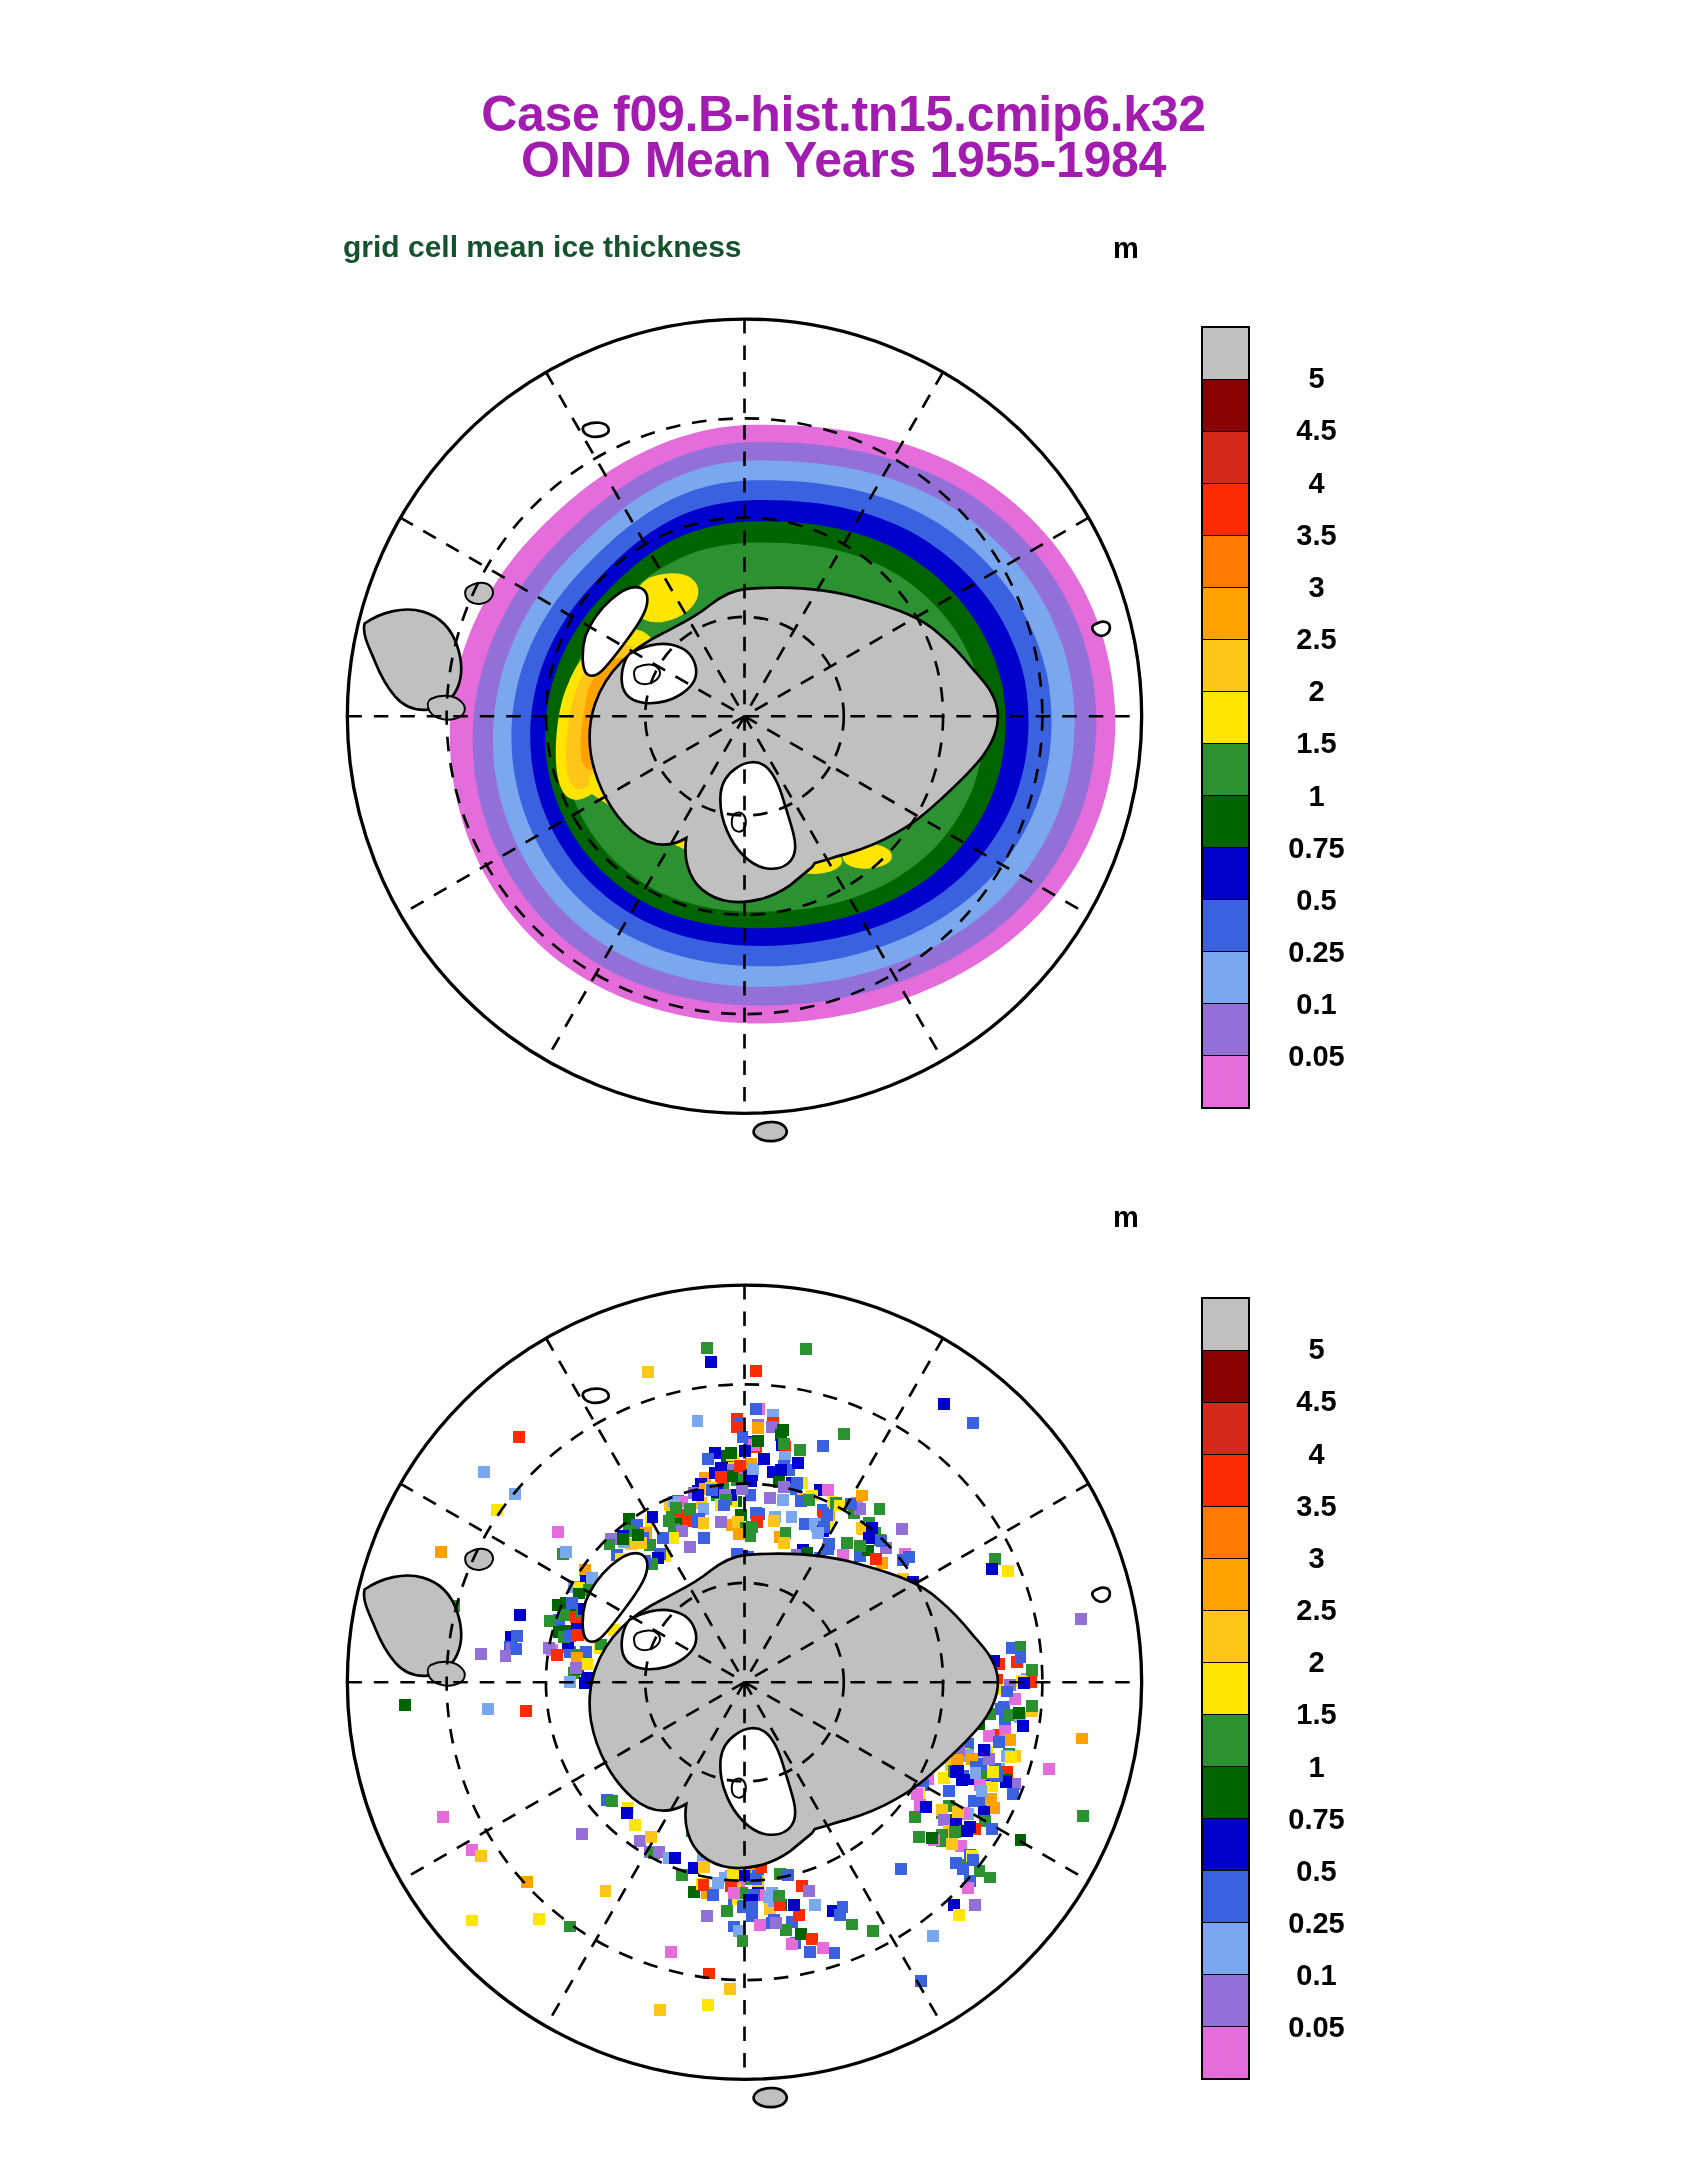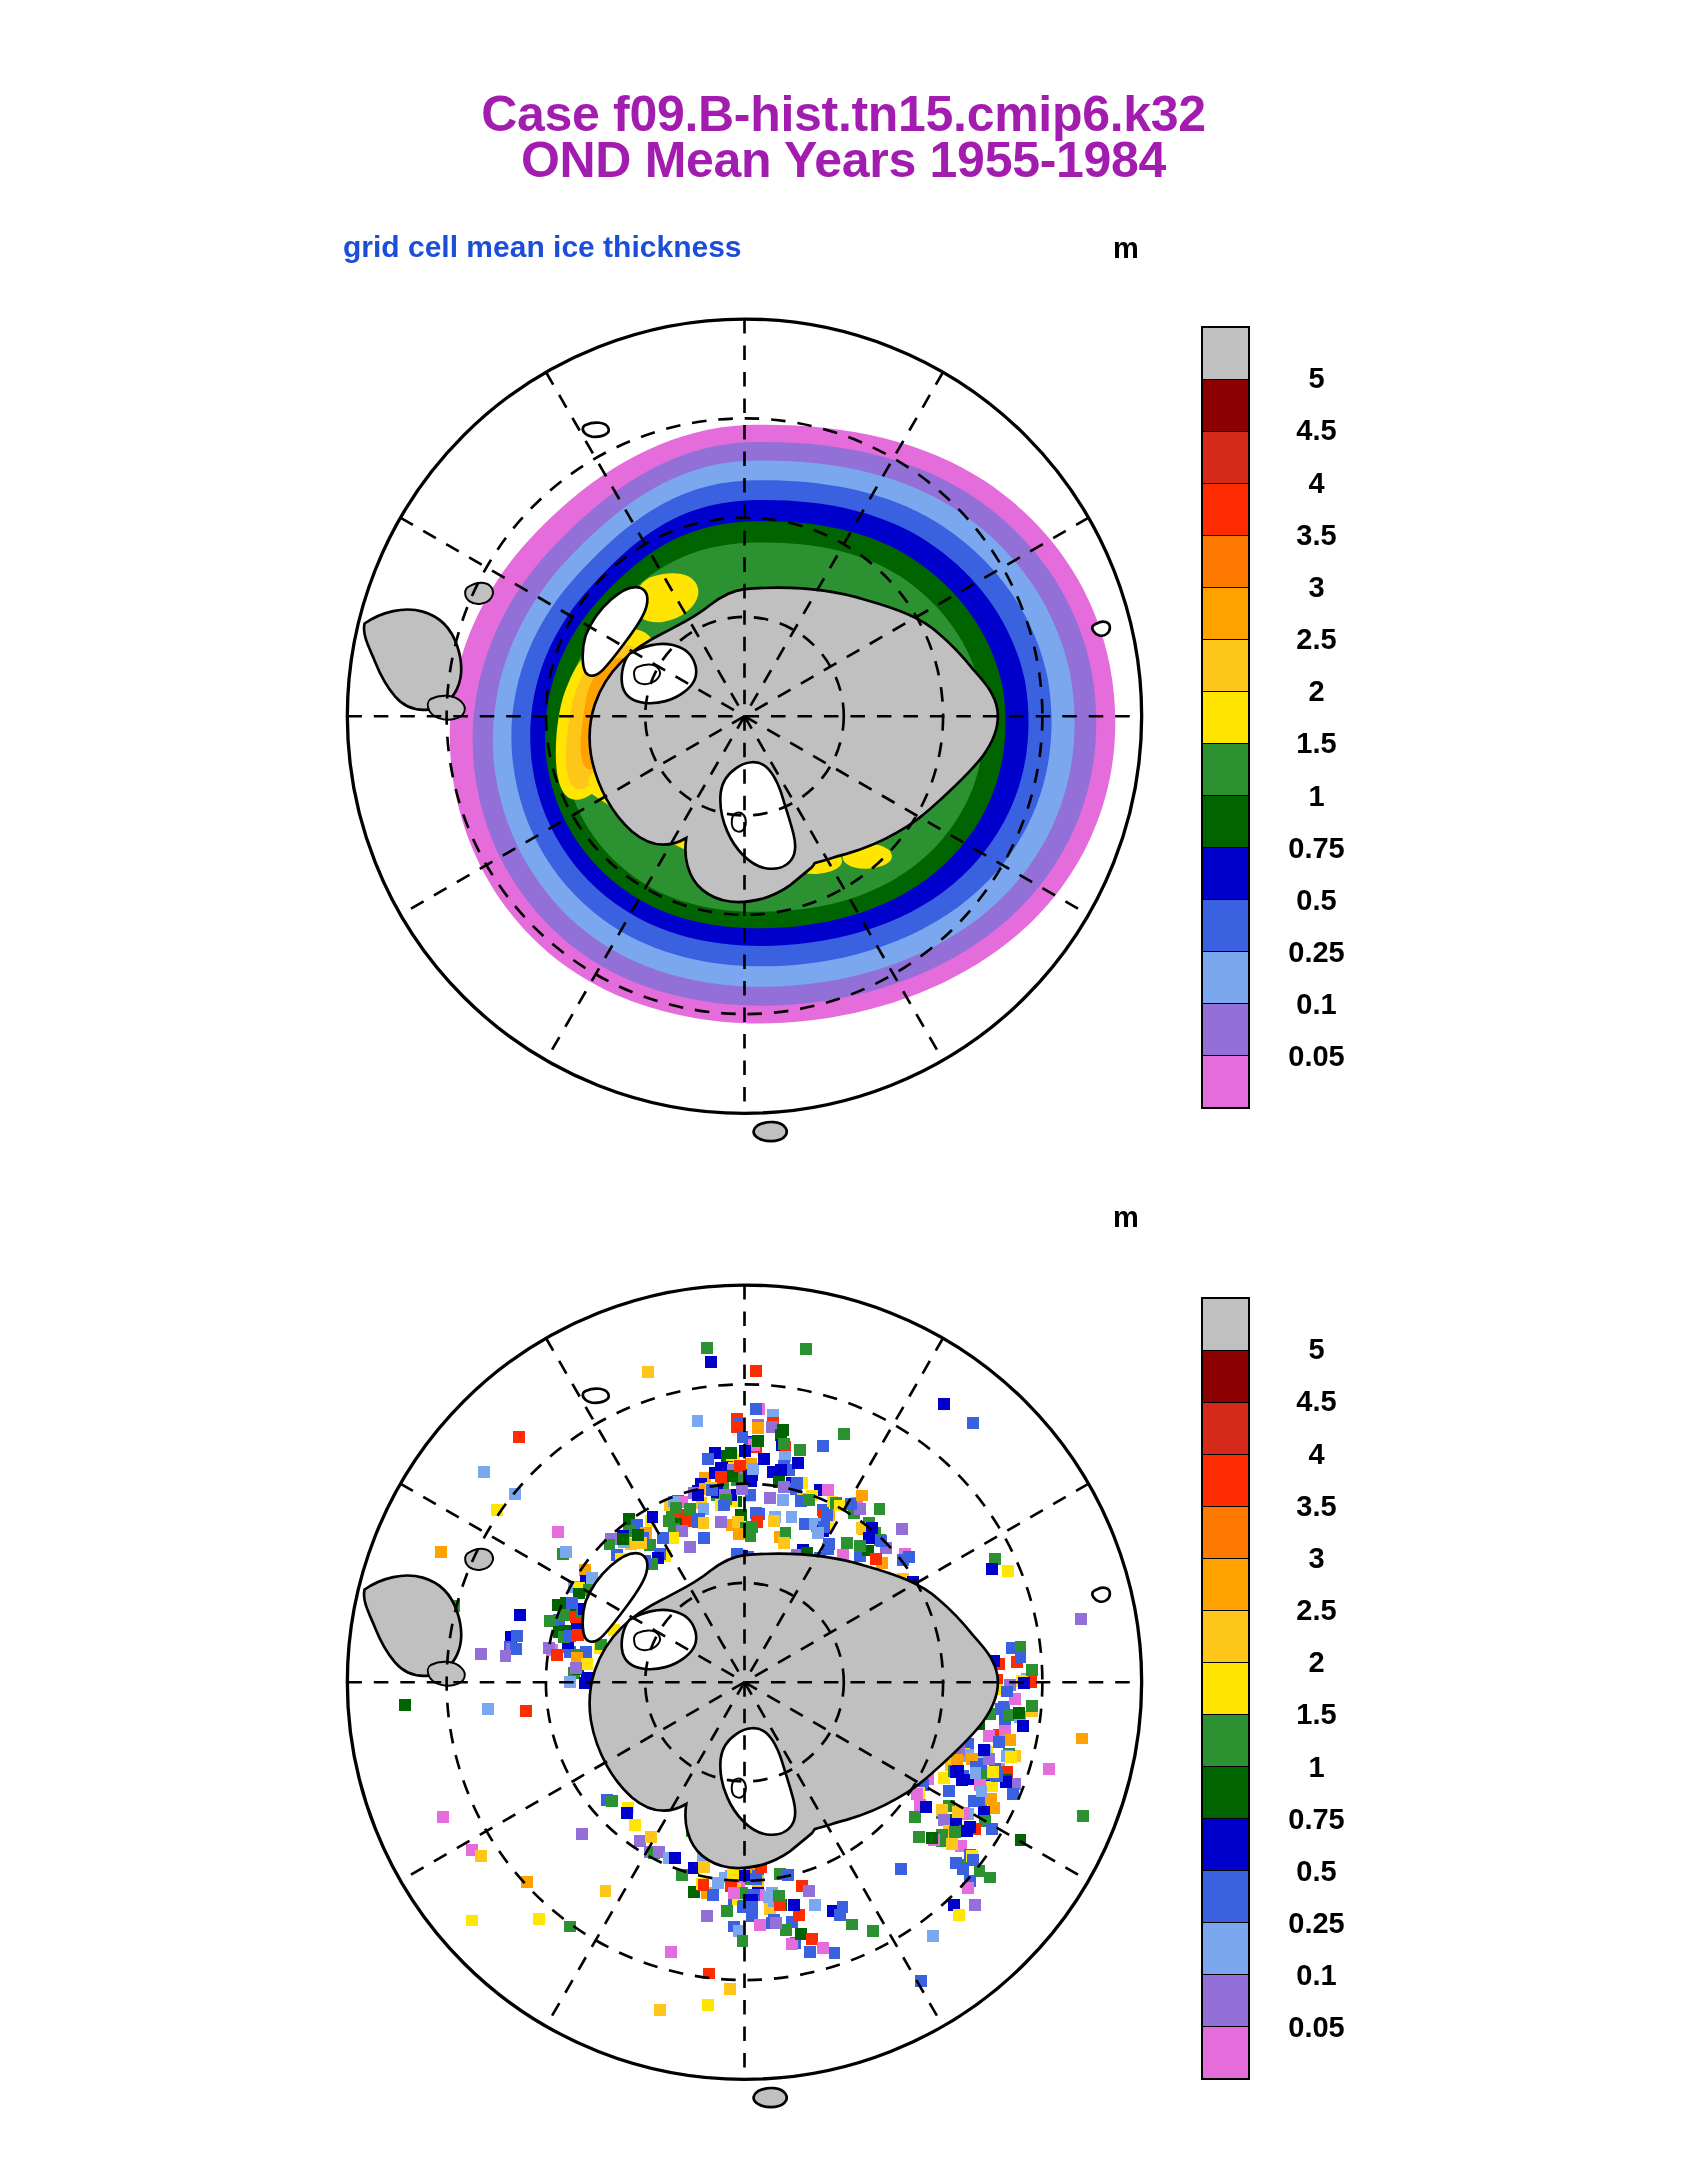--- a/index.html
+++ b/index.html
@@ -7,21 +7,21 @@
        font-family:"Liberation Sans","DejaVu Sans",sans-serif;
        -webkit-font-smoothing:antialiased;}
   .fig{position:absolute;left:0;top:0;width:1687px;height:2183px;}
 
   
   .maintitle{position:absolute;left:0;width:1687px;text-align:center;
              font-weight:bold;color:#a21caf;letter-spacing:-0.3px;}
   #title-l1{top:85px;font-size:50px;}
   #title-l2{top:131px;font-size:50px;}
 
-  .subtitle{position:absolute;font-weight:bold;font-size:30px;color:#1d4ed8;}
+  .subtitle{position:absolute;font-weight:bold;font-size:30px;color:#14532d;}
   .units{position:absolute;font-weight:bold;font-size:29px;color:#000;}
 
   
   .cbar{position:absolute;width:49px;border:2px solid #000;box-sizing:border-box;
         display:flex;flex-direction:column;}
   .cband{flex:1 1 0;border-bottom:1.3px solid #000;box-sizing:border-box;}
   .cband:last-child{border-bottom:none;}
   .cbarlabels{position:absolute;width:119px;}
   .cblabel{position:absolute;font-weight:bold;font-size:29px;color:#000;
            text-align:center;width:119px;transform:translateY(-50%);}

